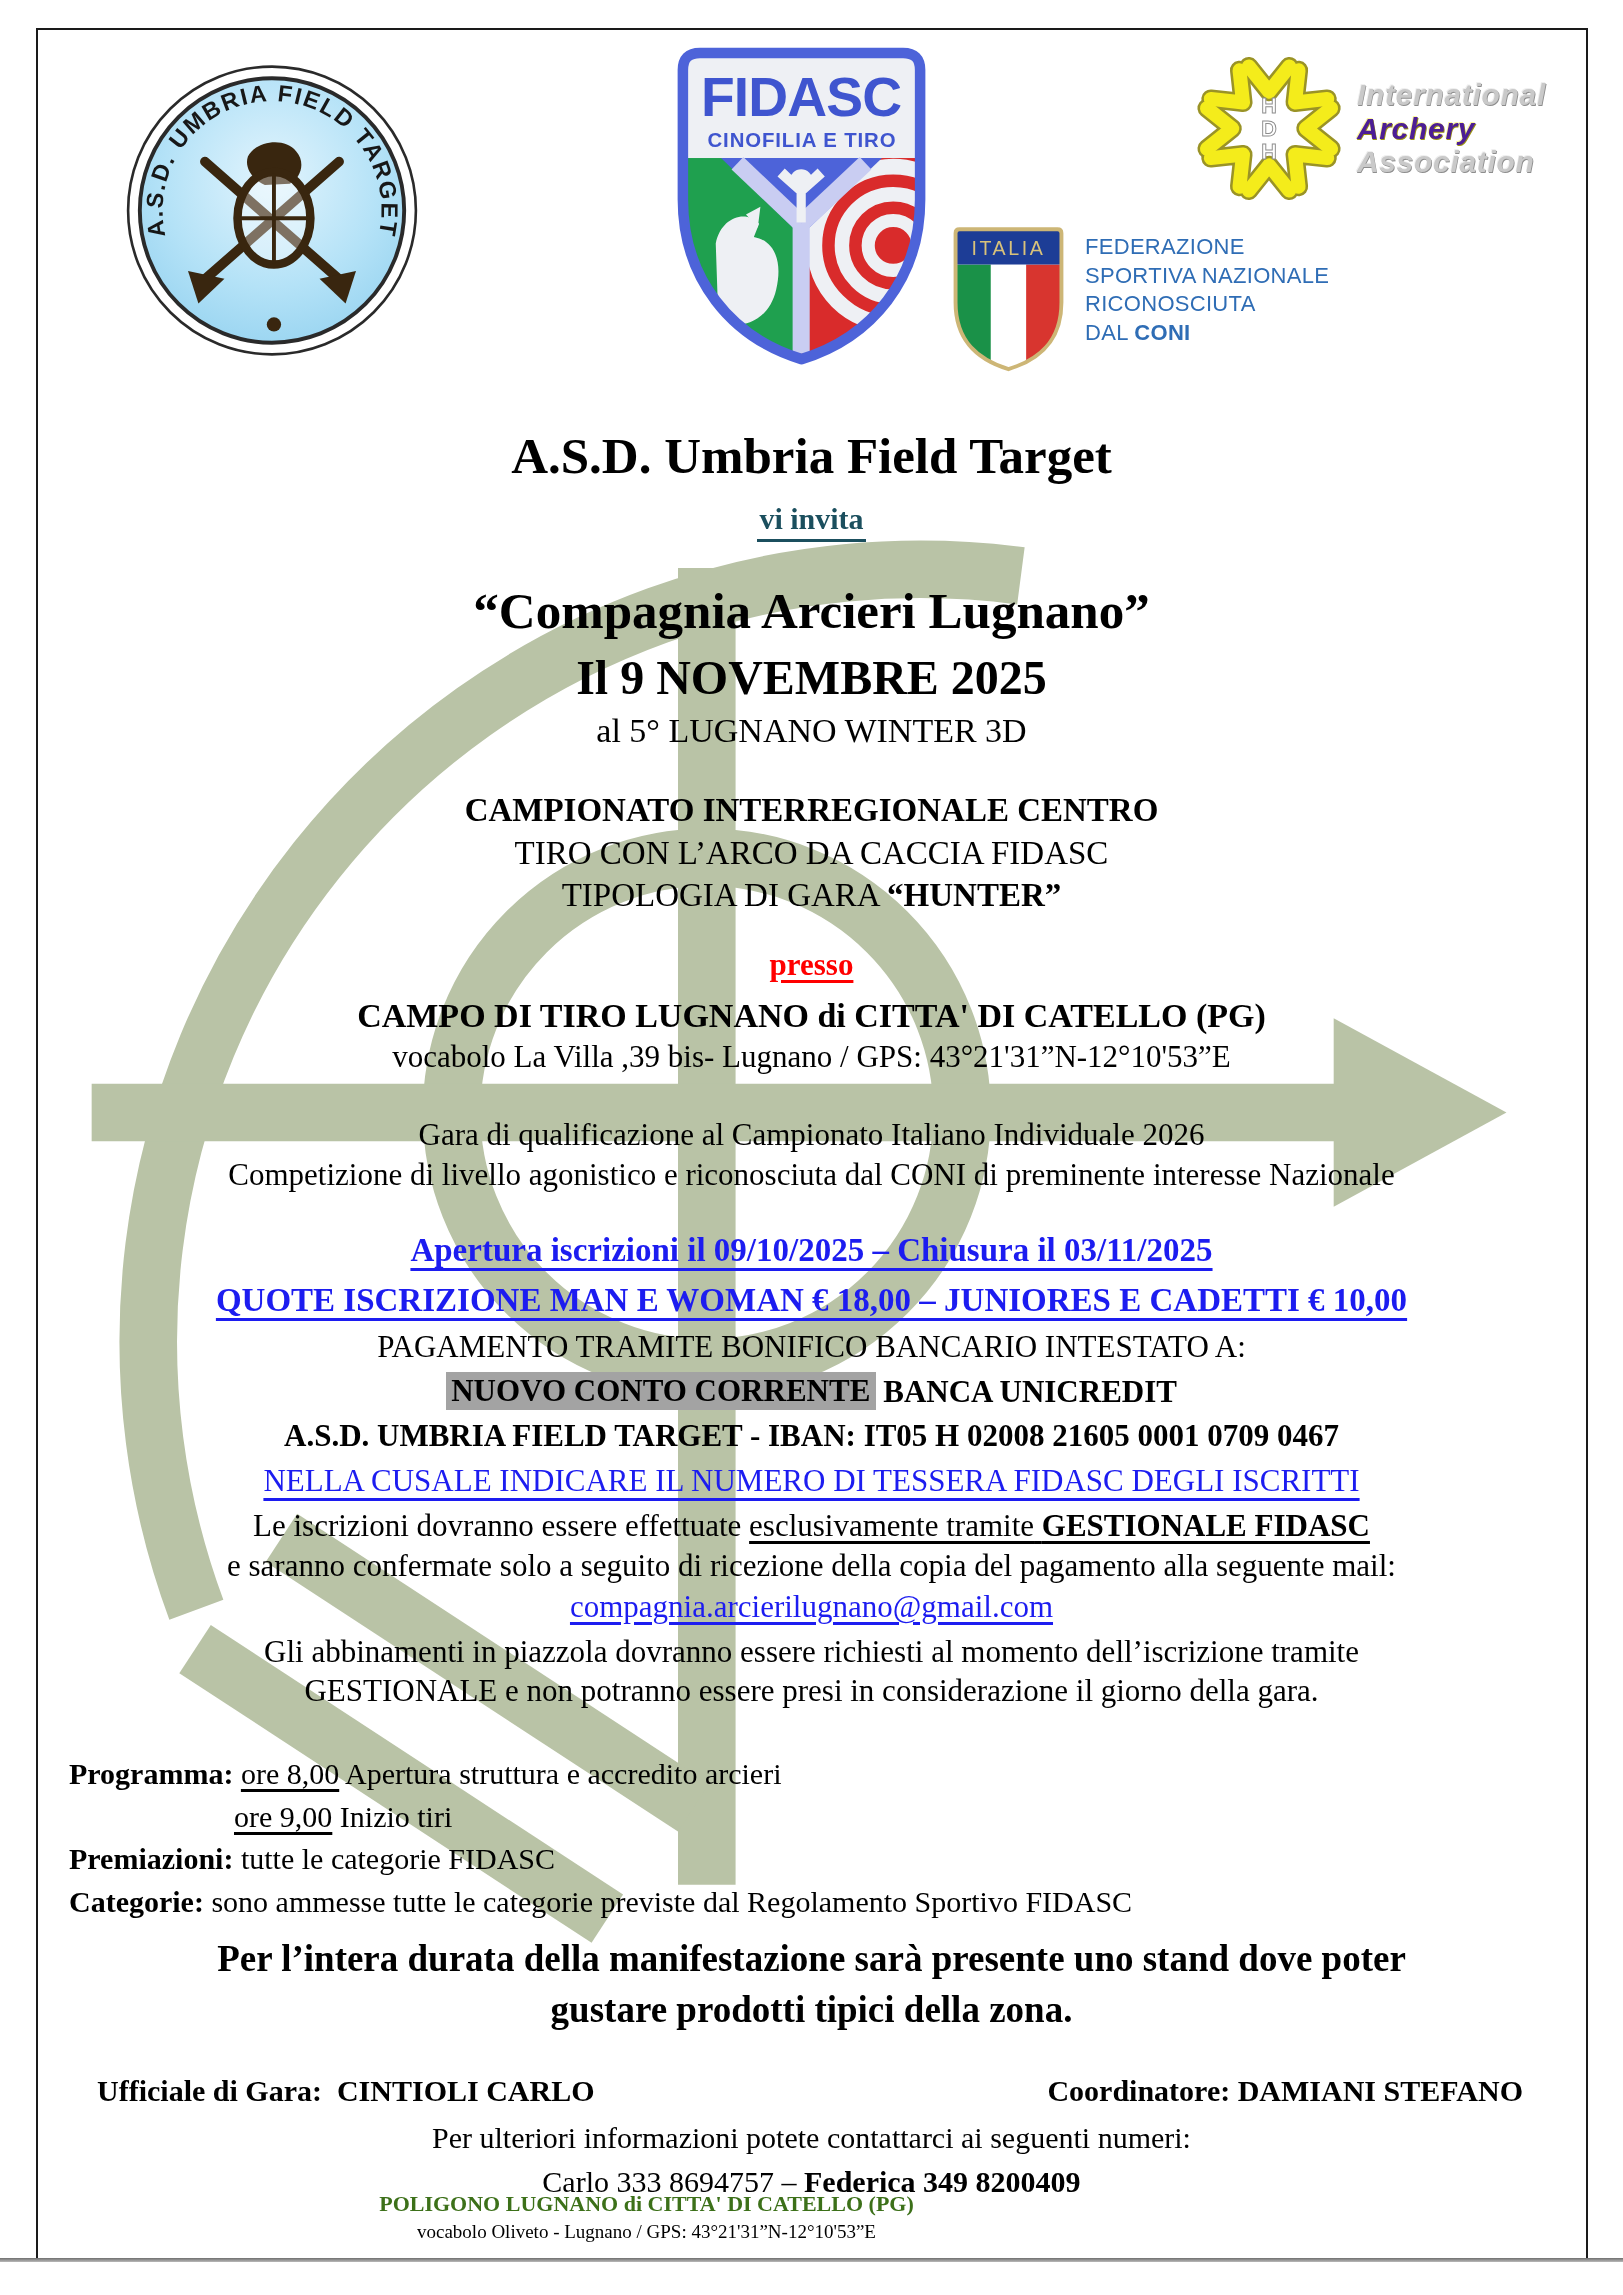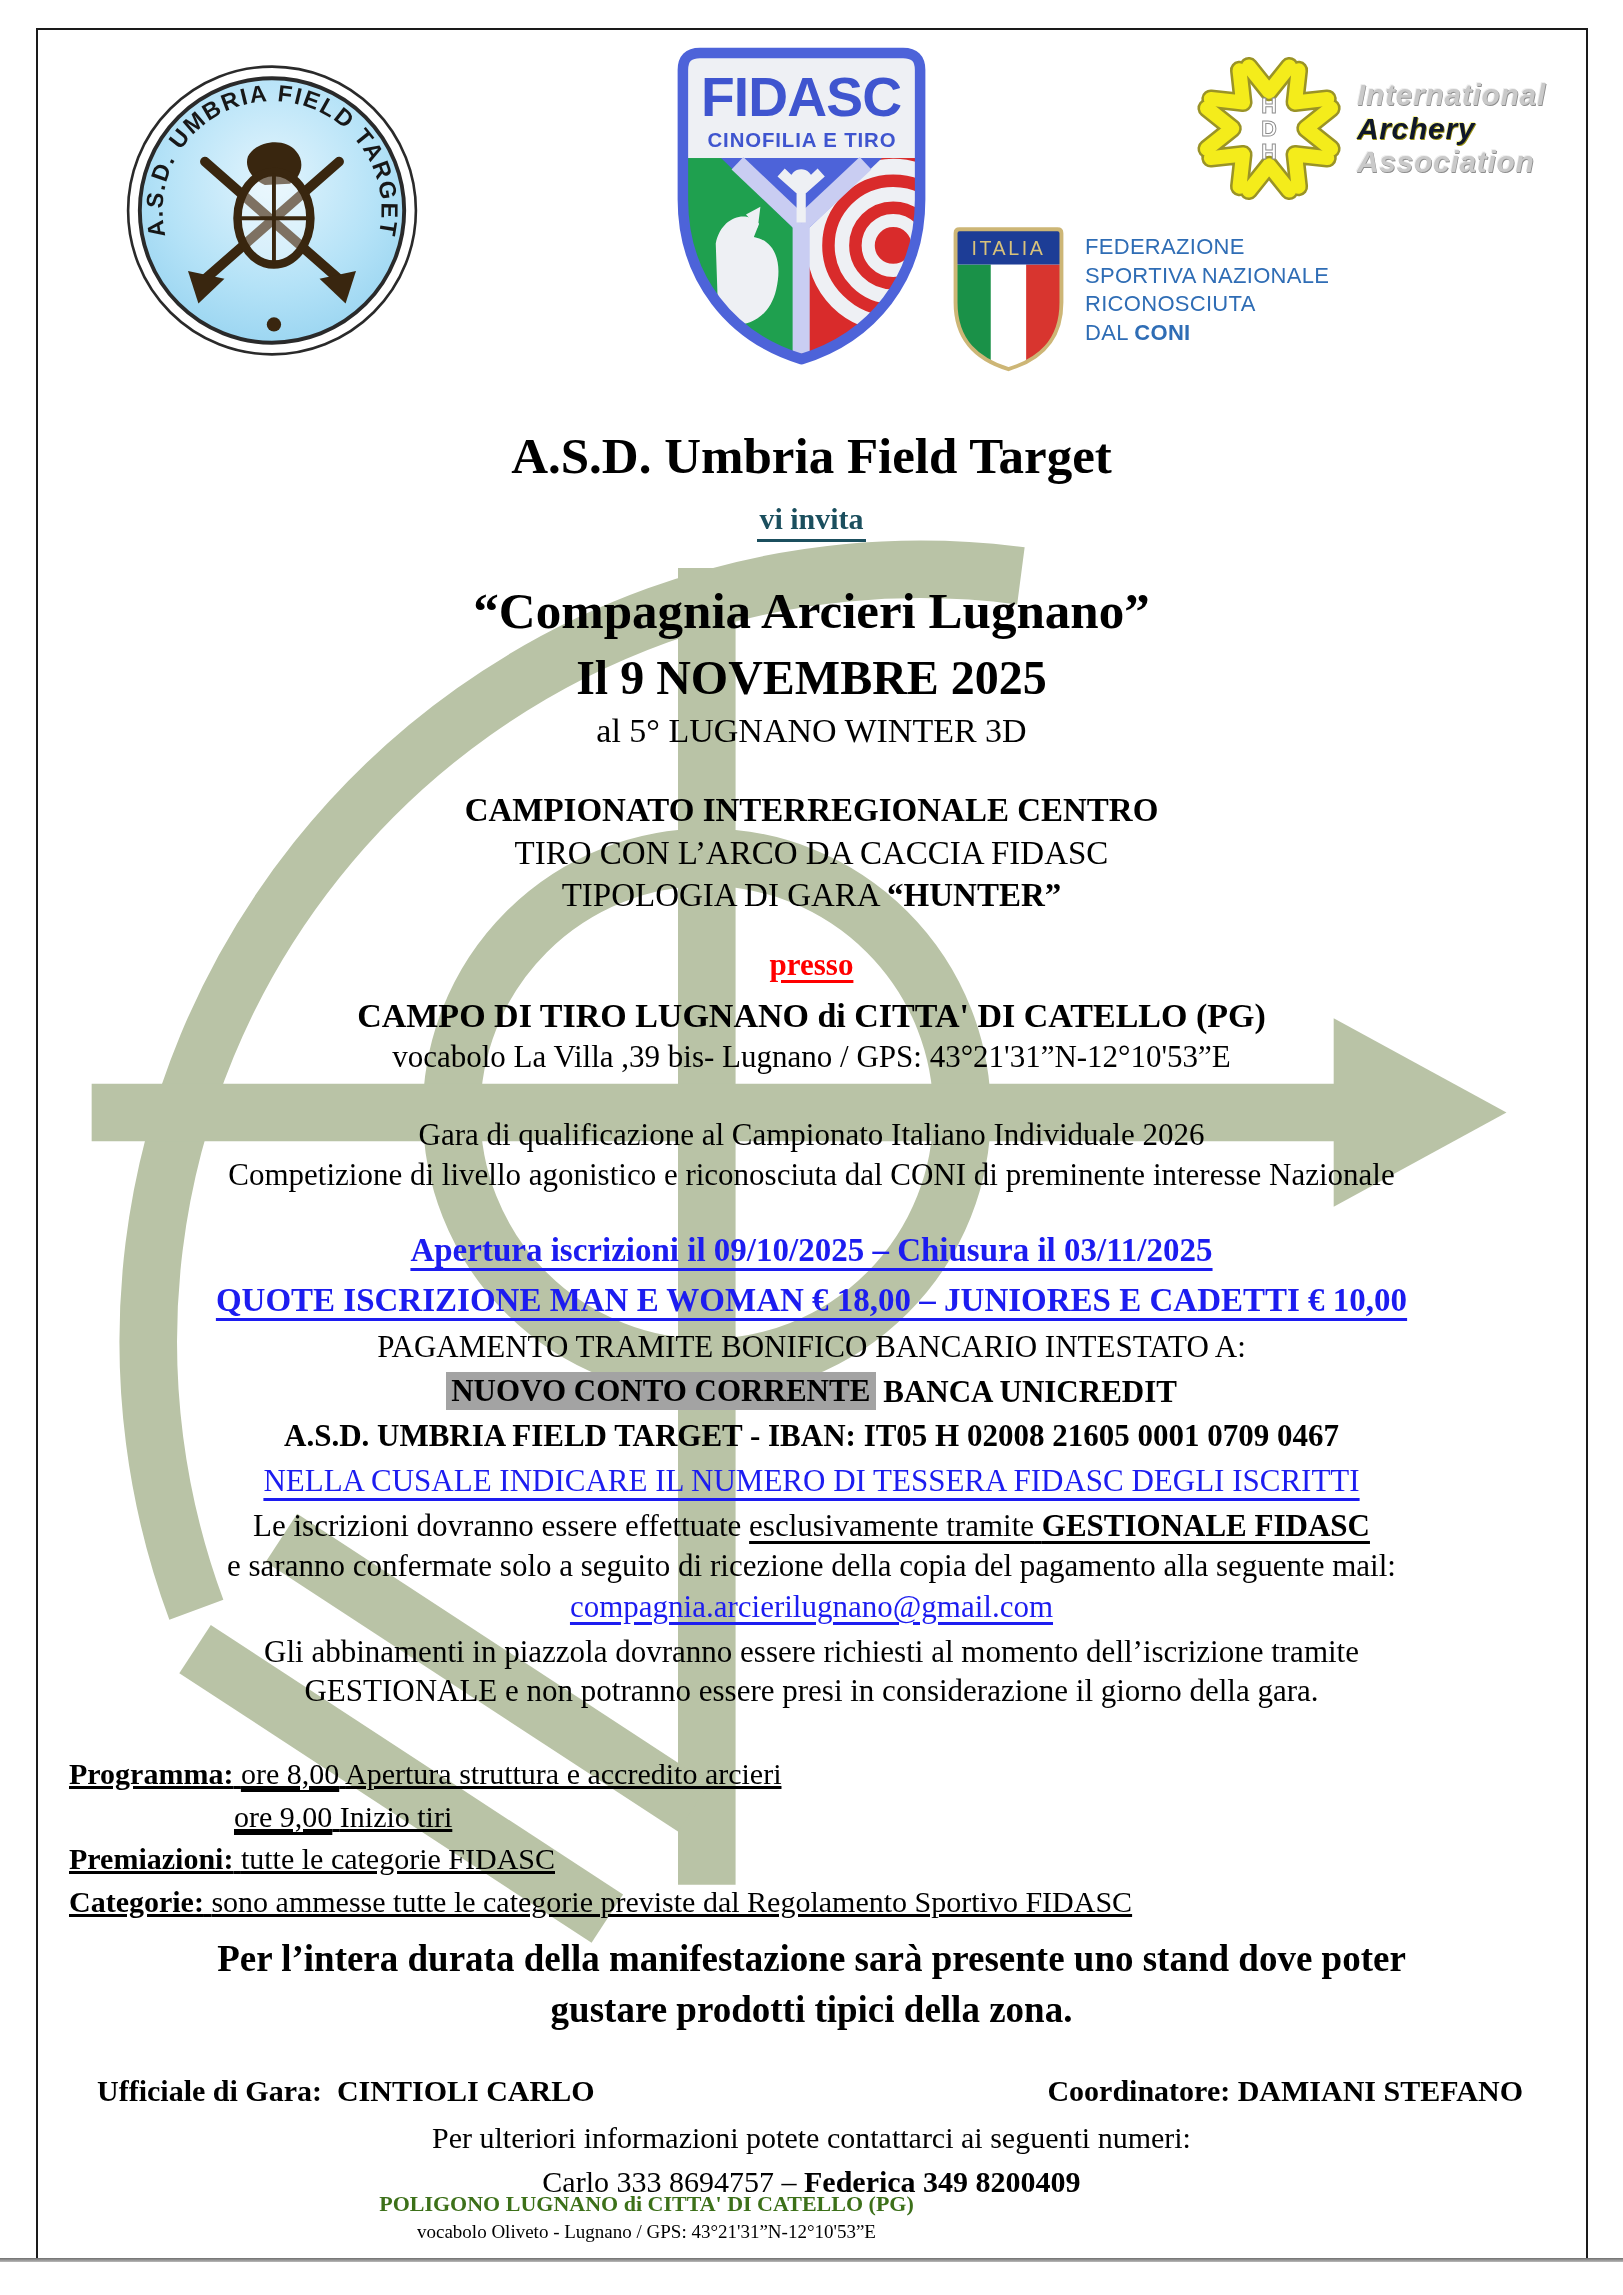--- a/index.html
+++ b/index.html
@@ -21,21 +21,21 @@
   
   .watermark { position:absolute; left:0; top:0; z-index:0; }
   
   .hdr { position:absolute; z-index:2; }
   #umbria-logo { left:124px; top:64px; }
   #fidasc-logo { left:675px; top:45px; }
   #iaa-logo { left:1193px; top:46px; width:353px; display:flex; align-items:center; gap:11.8px; }
   .iaa-text { font-family:"Liberation Sans", sans-serif; font-style:italic; font-weight:bold;
               font-size:30px; line-height:1.12; letter-spacing:0.7px;
               color:#c9c9c9; text-shadow:0.7px 0.7px 0 #8d8d8d, -0.7px -0.7px 0 #efefef; }
-  .iaa-text .yellow { color:#0f172a; text-shadow:0.7px 0.7px 0 #9a9212, -0.7px -0.7px 0 #fbf7a0; }
+  .iaa-text .yellow { color:#4c1d95; text-shadow:0.7px 0.7px 0 #9a9212, -0.7px -0.7px 0 #fbf7a0; }
   #italia-logo { left:950px; top:224px; }
   #coni-text { left:1085px; top:233px; font-family:"Liberation Sans", sans-serif;
                font-size:22px; line-height:1.3; color:#2f6db5; letter-spacing:0.3px; }
   #coni-text b { font-weight:bold; }
   
   .content { position:absolute; left:38px; top:424px; width:1547px; z-index:1;
              text-align:center; line-height:1.28; }
   .ln { white-space:nowrap; }
   .t1 { font-size:51px; font-weight:bold; }
   .t2 { font-size:51px; font-weight:bold; margin-top:37px; }
@@ -54,21 +54,21 @@
   .bluehead { font-size:33px; font-weight:bold; color:#1c1cf0; margin-top:35px; }
   .bluehead .u, .blueline .u { text-decoration:underline; text-decoration-thickness:2.6px; text-underline-offset:6.5px; }
   .blueline { font-size:31px; color:#1c1cf0; }
   .u { text-decoration:underline; text-underline-offset:5.2px; }
   .hl { background:#a3a3a3; padding:1.3px 5.2px; }
   .bold { font-weight:bold; }
   .mt8 { margin-top:5.2px; }
   .email-ln { margin-top:1.3px; }
   a.link { color:#1c1cf0; text-decoration:underline; text-underline-offset:5.2px; cursor:pointer; }
   
-  .program { text-align:left; font-size:30px; margin-top:42px; padding-left:31px; line-height:1.42;text-decoration:underline; }
+  .program { text-align:left; font-size:30px; margin-top:42px; padding-left:31px; line-height:1.42; }
   .program .indent { padding-left:165px; }
   .stand { font-size:37px; font-weight:bold; margin-top:9.2px; line-height:1.38; }
   
   .officials { display:flex; justify-content:space-between; font-size:30px; font-weight:bold;
                margin-top:37px; padding:0 62px 0 59px; text-align:left; }
   .info { font-size:30px; margin-top:9.2px; }
   .phones { font-size:30px; margin-top:5.2px; }
   
   .footer { position:absolute; left:0; top:2191px; width:1293px; text-align:center; z-index:1; }
   .footer-venue { font-size:22px; font-weight:bold; color:#3c7019; }

